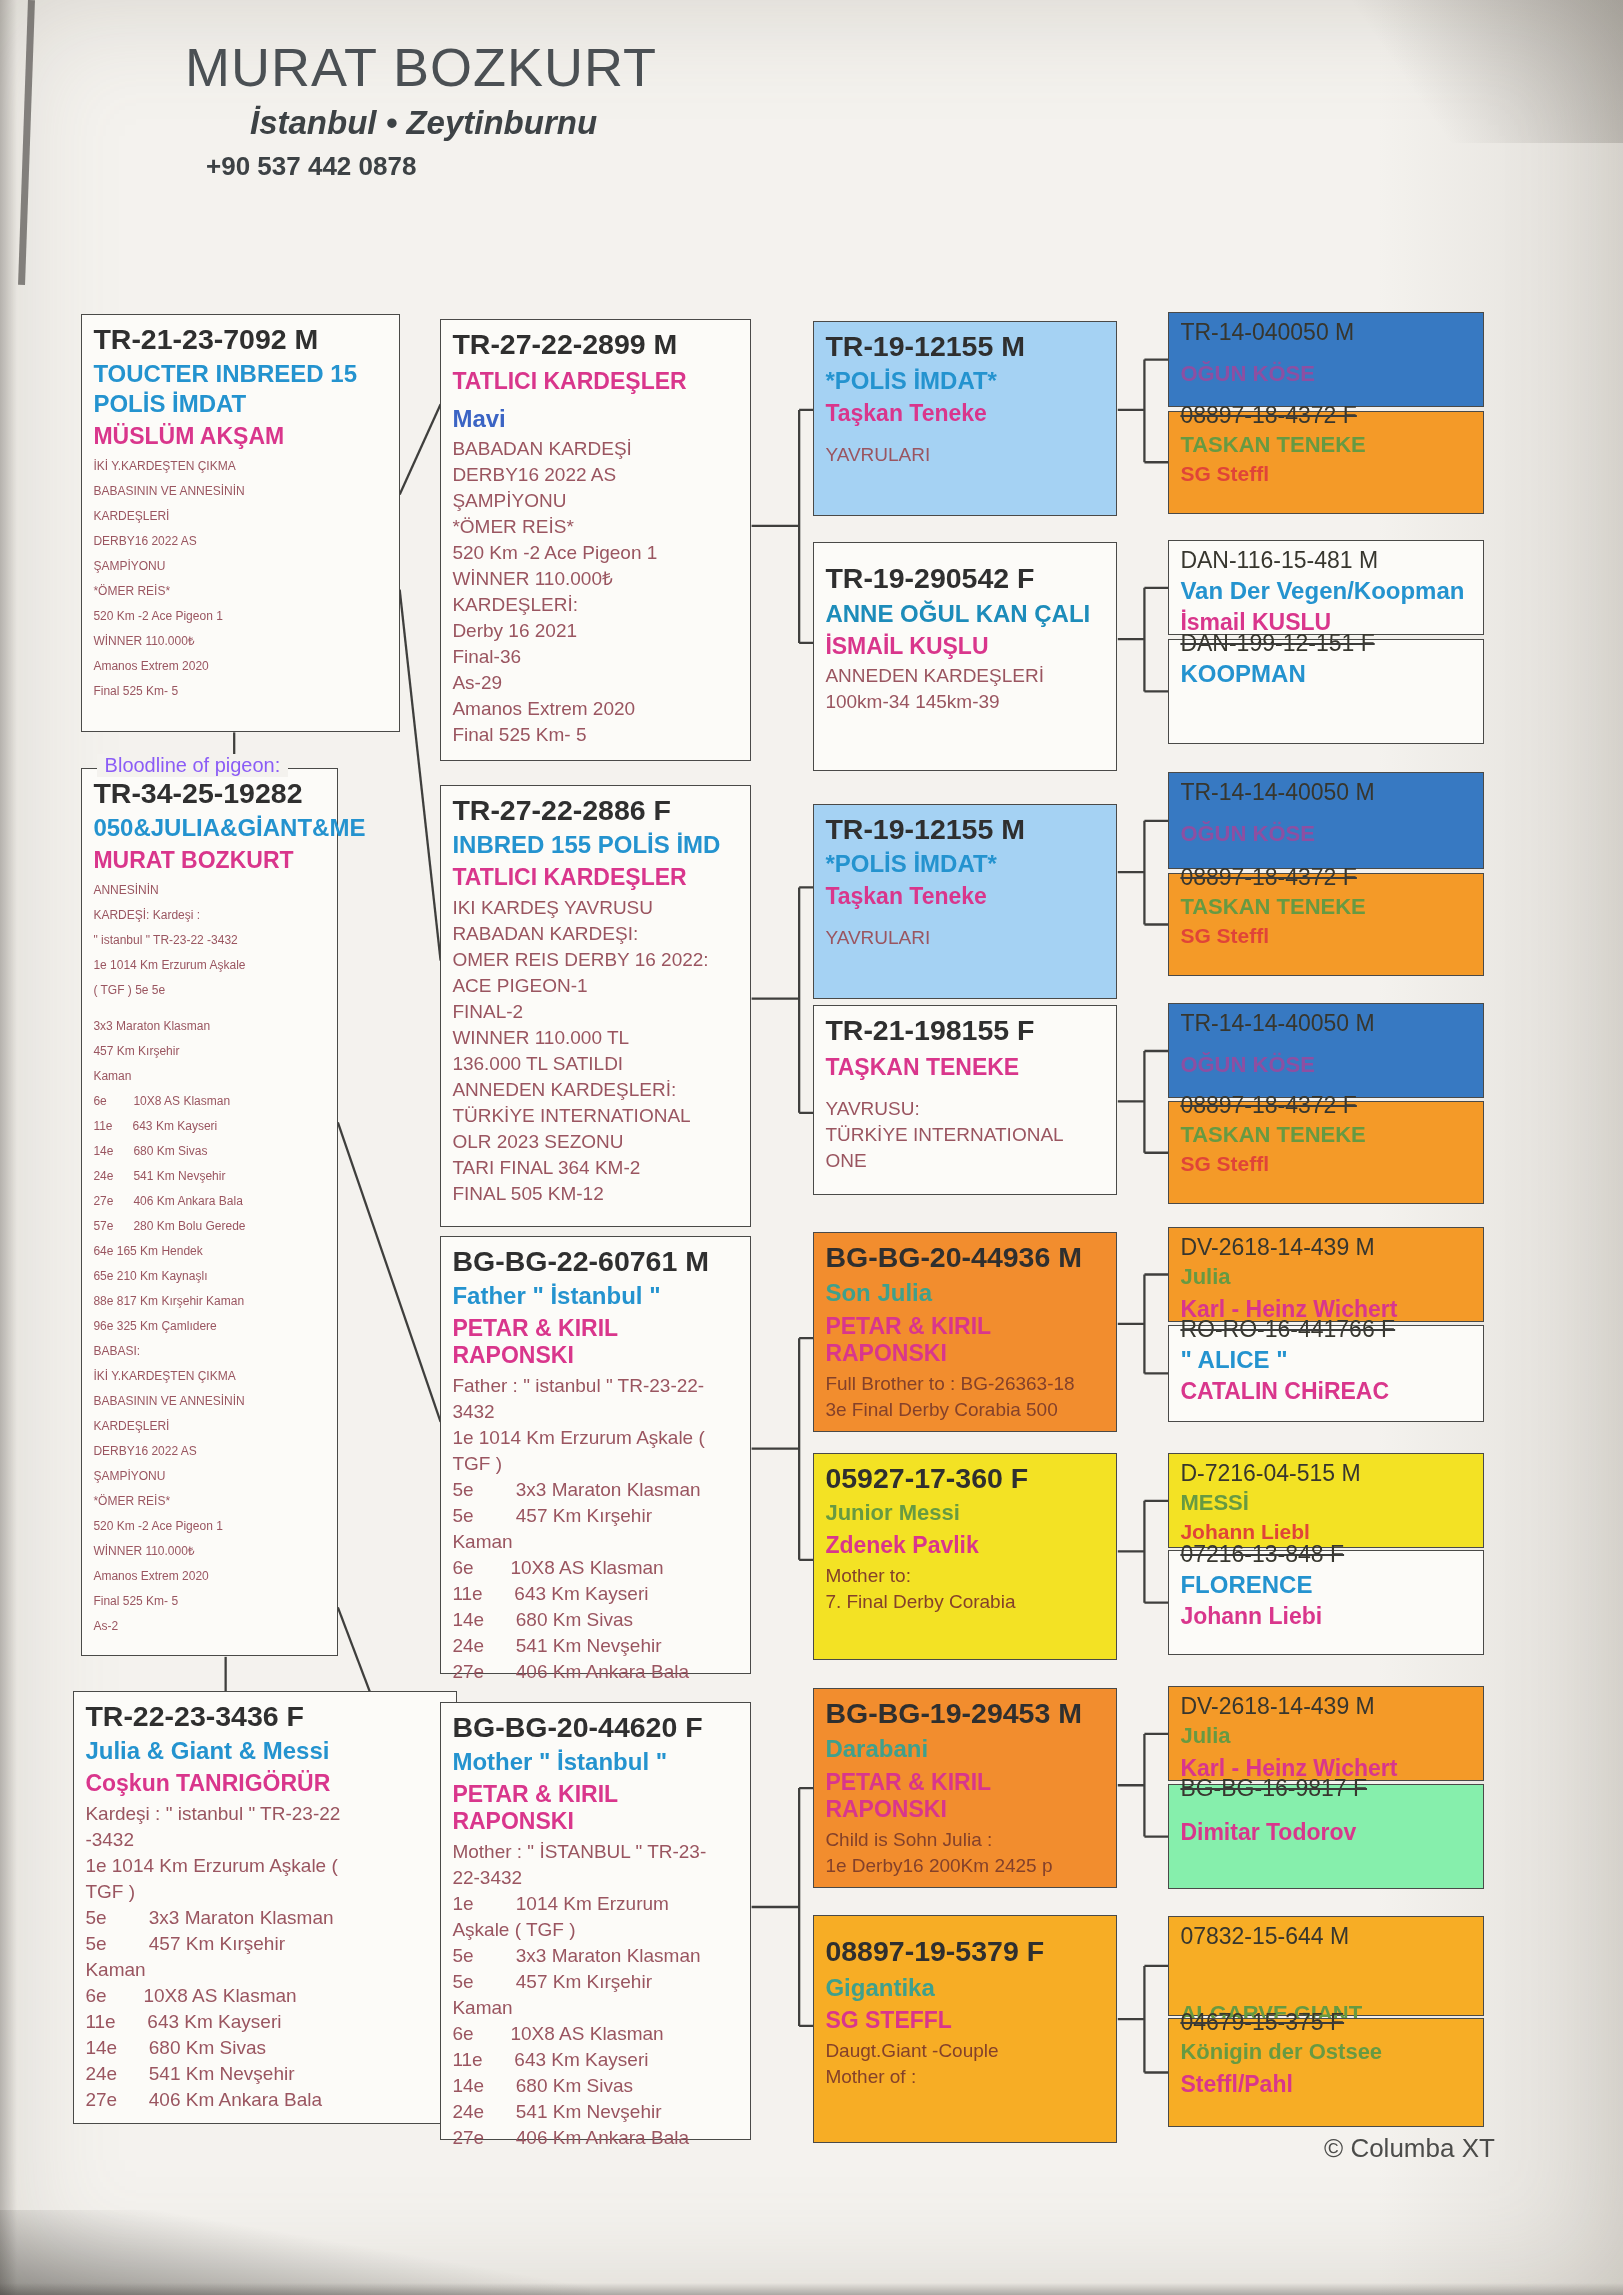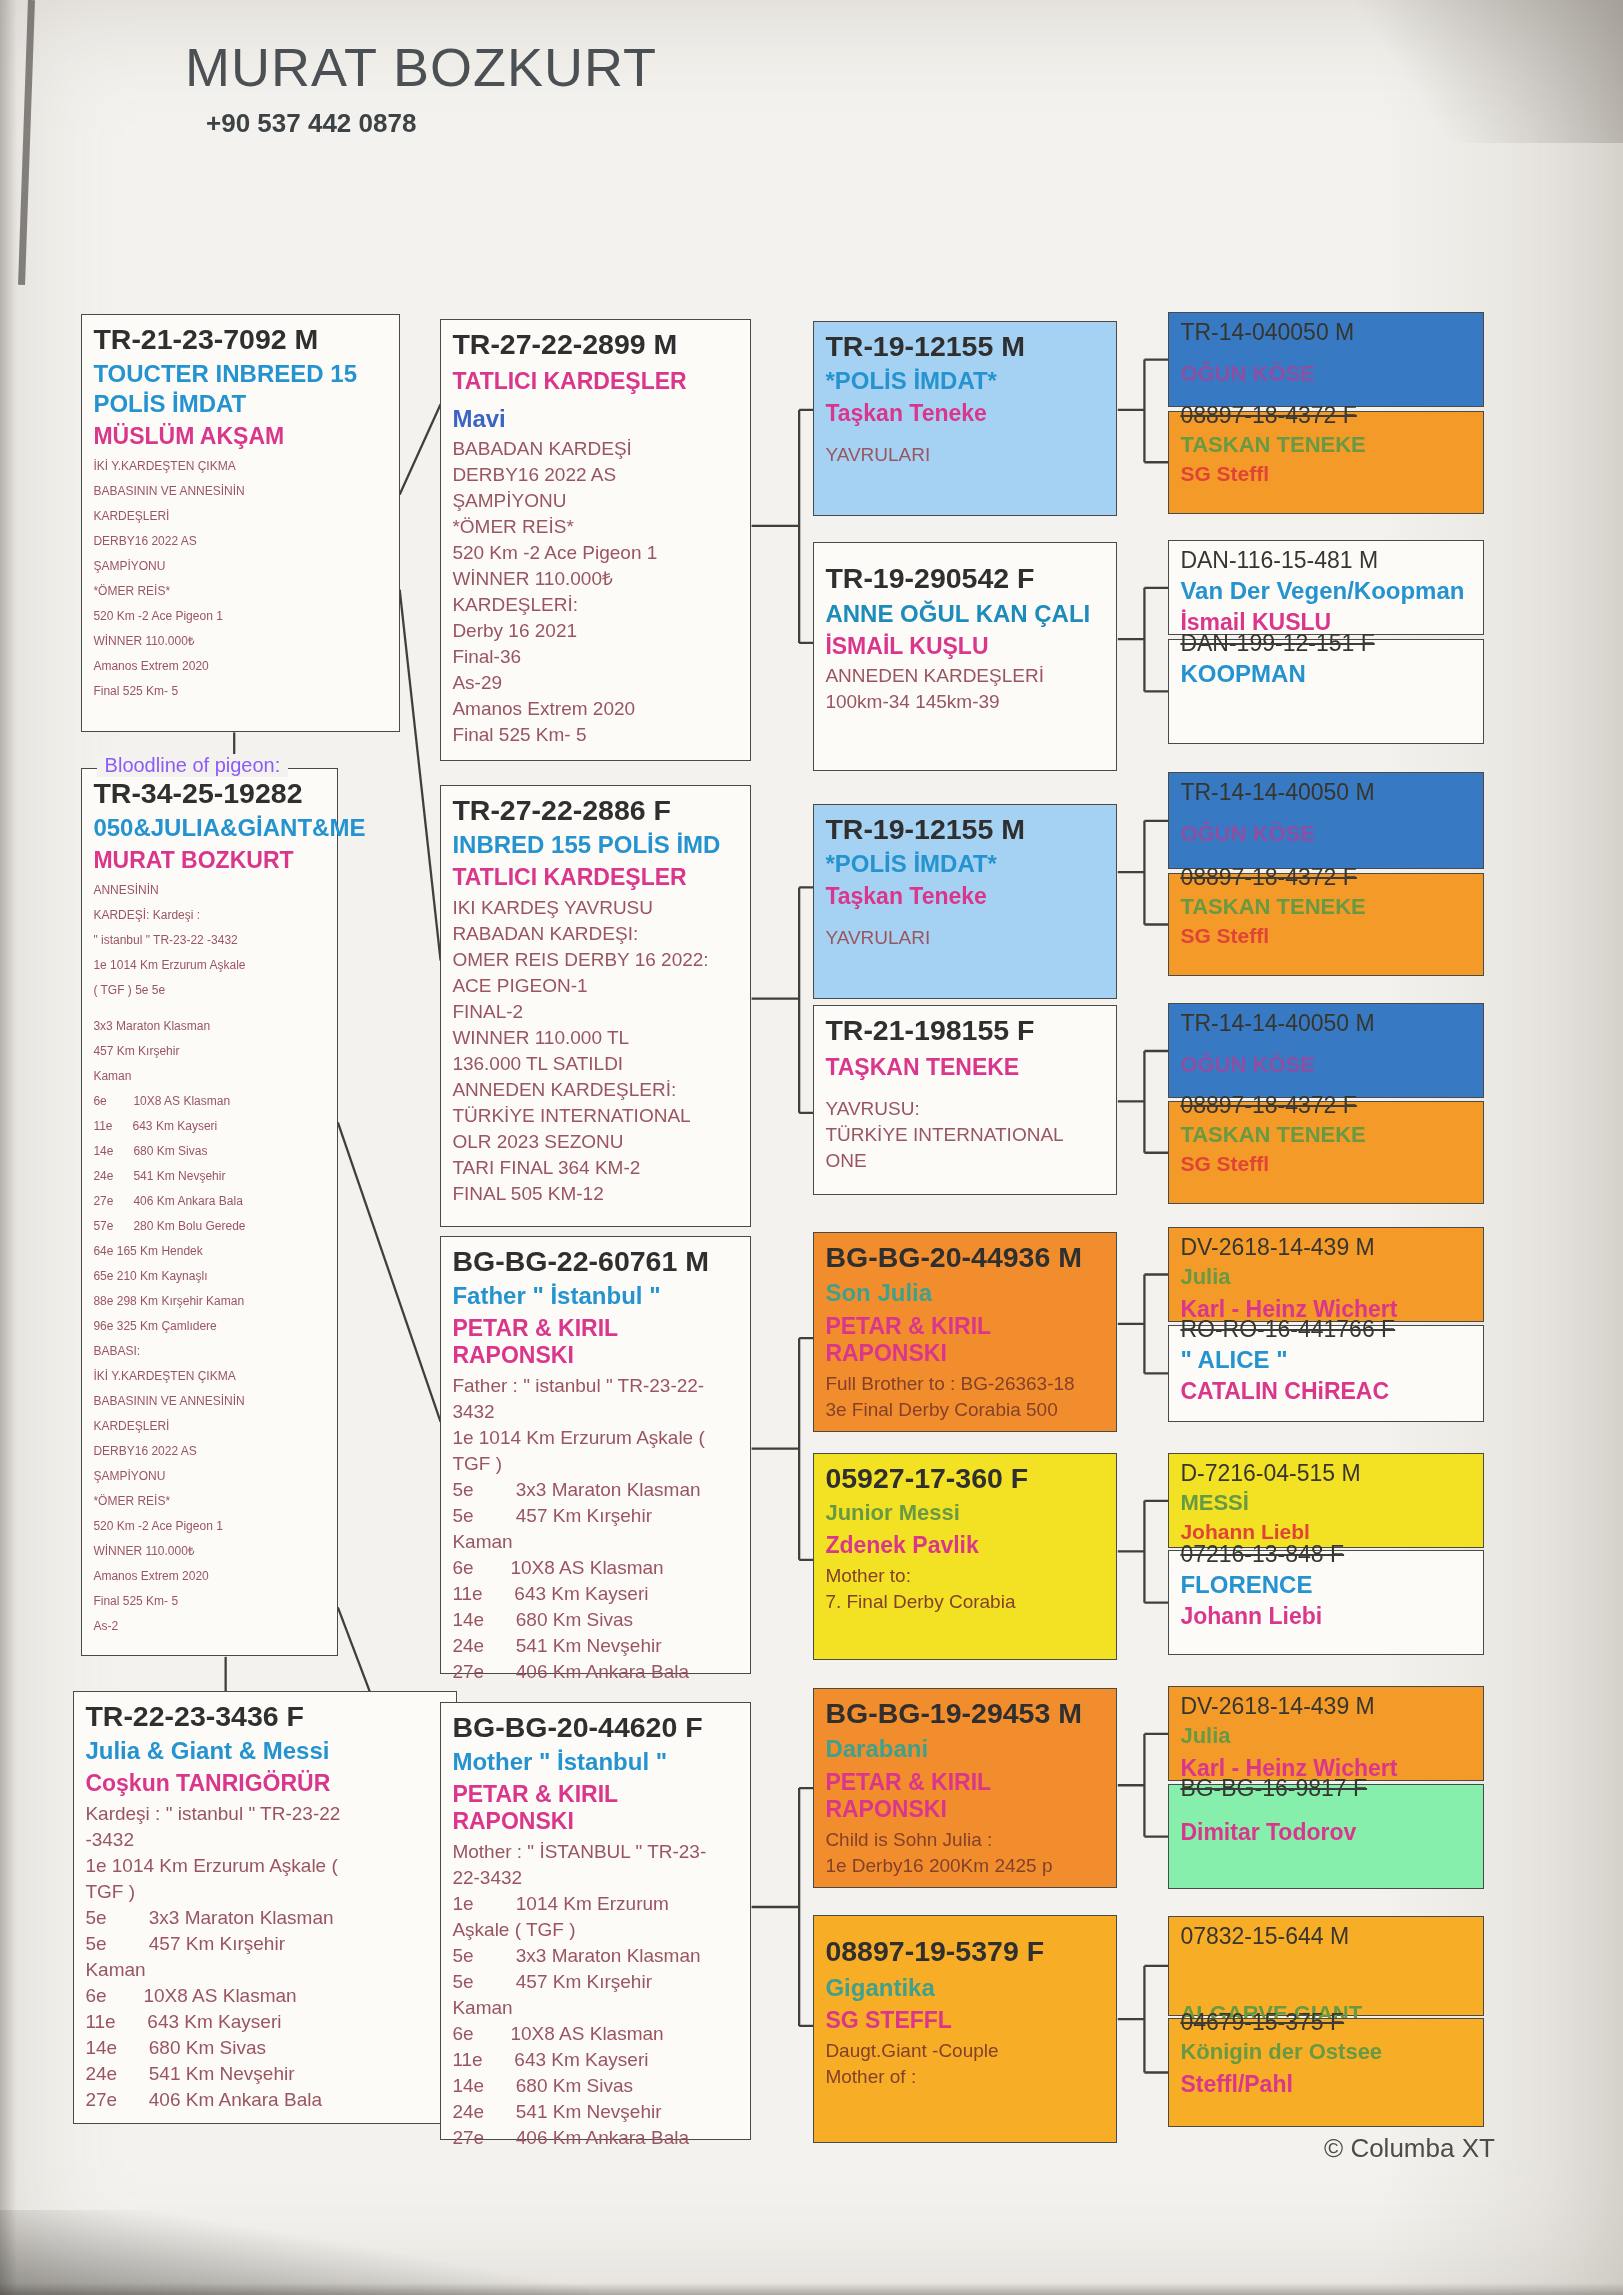--- a/index.html
+++ b/index.html
@@ -54,20 +54,21 @@
 
   <div class="shade" id="fold-tr"></div>
   <div class="shade" id="edge-left"></div>
   <div class="shade" id="edge-left2"></div>
   <div class="shade" id="corner-bl"></div>
   <div class="shade" id="edge-bottom"></div>
   <div class="shade" id="cast-right"></div>
 
   <div id="header">
     <div id="brand">MURAT BOZKURT</div>
+    <div id="locality">İstanbul • Zeytinburnu</div>
     <div id="phone">+90 537 442 0878</div>
   </div>
 
   <svg id="connectors" width="1624" height="2296" viewBox="0 0 1707 2414">
     <g stroke="#3f3f3d" stroke-width="2.4" fill="none">
 
       <path d="M246 770 V808"></path>
       <path d="M237 1742 V1778"></path>
 
       <path d="M420 520 L463 425"></path>
@@ -124,21 +125,21 @@
         <div class="ln bodysm">457 Km Kırşehir</div>
         <div class="ln bodysm">Kaman</div>
         <div class="ln bodysm">6e        10X8 AS Klasman</div>
         <div class="ln bodysm">11e      643 Km Kayseri</div>
         <div class="ln bodysm">14e      680 Km Sivas</div>
         <div class="ln bodysm">24e      541 Km Nevşehir</div>
         <div class="ln bodysm">27e      406 Km Ankara Bala</div>
         <div class="ln bodysm">57e      280 Km Bolu Gerede</div>
         <div class="ln bodysm">64e 165 Km Hendek</div>
         <div class="ln bodysm">65e 210 Km Kaynaşlı</div>
-        <div class="ln bodysm">88e 298 Km Kırşehir Kaman</div>
+        <div class="ln bodysm">88e 817 Km Kırşehir Kaman</div>
         <div class="ln bodysm">96e 325 Km Çamlıdere</div>
         <div class="ln bodysm">BABASI:</div>
         <div class="ln bodysm">İKİ Y.KARDEŞTEN ÇIKMA</div>
         <div class="ln bodysm">BABASININ VE ANNESİNİN</div>
         <div class="ln bodysm">KARDEŞLERİ</div>
         <div class="ln bodysm">DERBY16 2022 AS</div>
         <div class="ln bodysm">ŞAMPİYONU</div>
         <div class="ln bodysm">*ÖMER REİS*</div>
         <div class="ln bodysm">520 Km -2 Ace Pigeon 1</div>
         <div class="ln bodysm">WİNNER 110.000₺</div>

